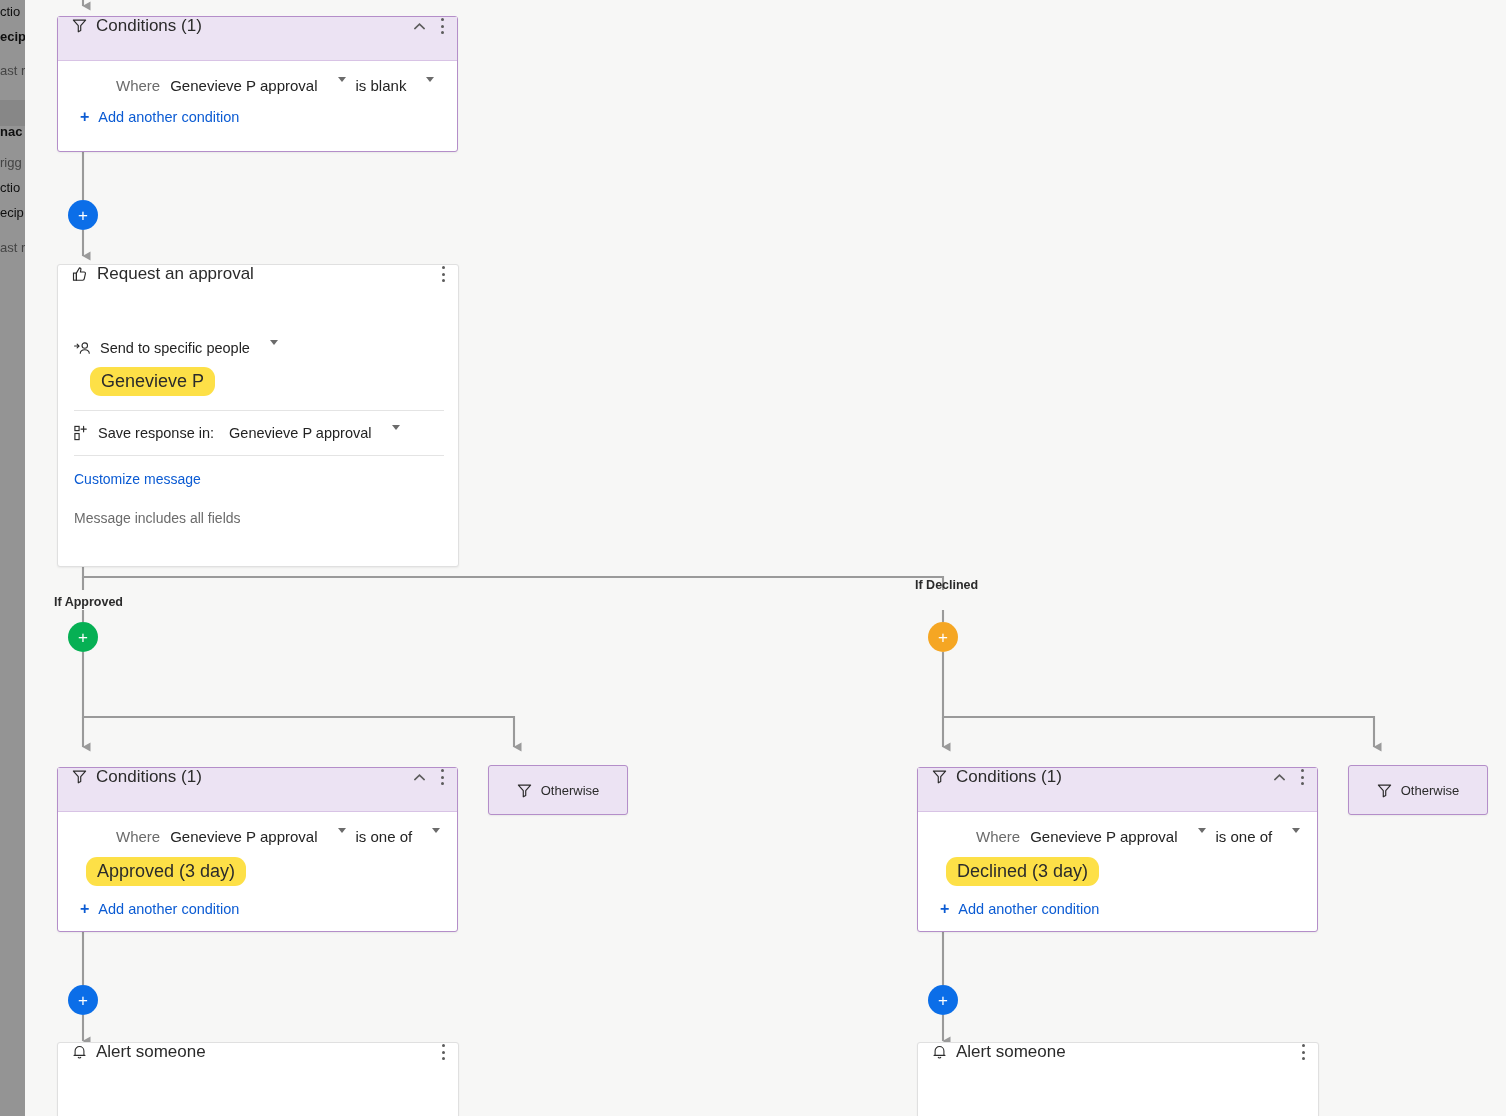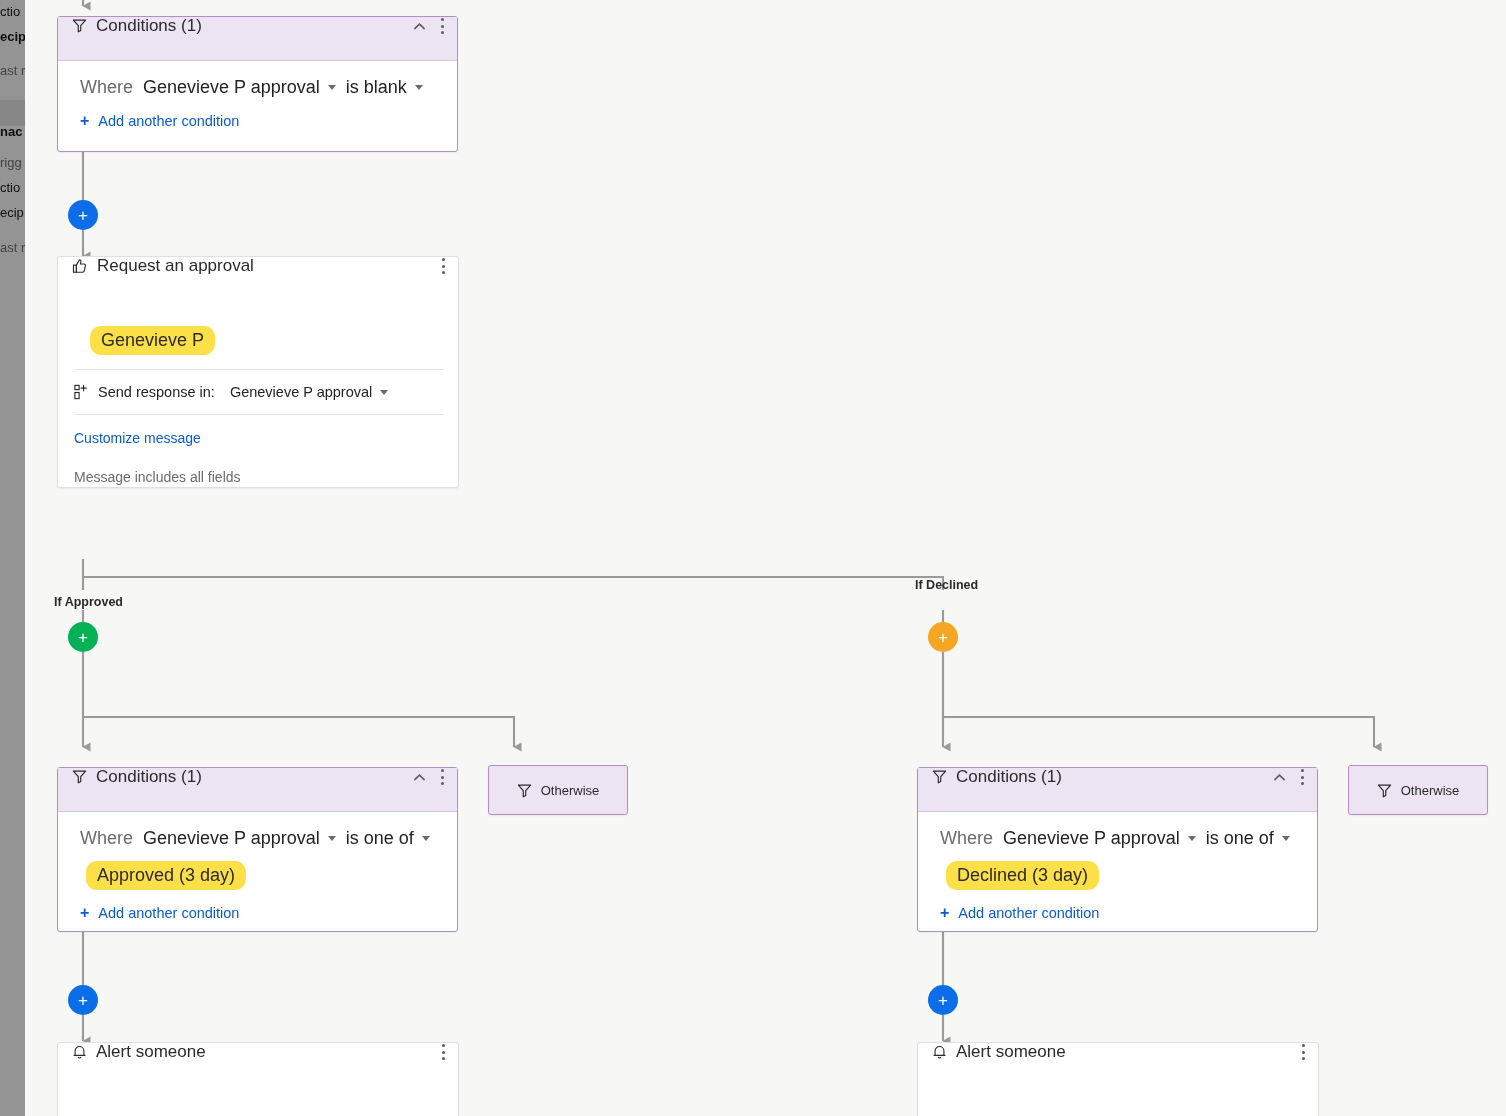--- a/index.html
+++ b/index.html
@@ -63,24 +63,24 @@
     border-radius: 50%; background: #5c5c5c; display: block;
   }
   .kebab i:nth-child(1) { top: 1px; }
   .kebab i:nth-child(2) { top: 7.5px; }
   .kebab i:nth-child(3) { top: 14px; }
 
   .card-body { padding: 0 14px; }
 
   .cond-row {
     display: flex; align-items: center; gap: 10px;
-    padding: 16px 0 0 8px; font-size: 18px;
+    padding: 16px 0 0 8px; font-size: 15px; margin-left: 36px;
   }
   .lbl-where { color: #6b6b6b; }
-  .picker { display: inline-flex; align-items: center; gap: 8px; color: #232323; cursor: pointer; }
+  .picker { display: inline-flex; gap: 20px; color: #232323; cursor: pointer; }
   .caret { width: 0; height: 0; border-left: 4px solid transparent;
            border-right: 4px solid transparent; border-top: 5px solid #6b6b6b; }
 
   .pill {
     display: inline-block; background: #fde047; color: #2b2b2b;
     border-radius: 11px; padding: 4px 11px; font-size: 18px; margin-top: 12px;
   }
   .pill-wrap { padding-left: 14px; }
 
   .addcond {
@@ -215,53 +215,66 @@
         </div>
         <div class="addcond">
           <span class="plus-blue">+</span>
           <span>Add another condition</span>
         </div>
       </div>
     </div>
 
     <div class="node blue" style="left:68px; top:200px;">+</div>
 
-    <div class="card" style="left:57px; top:256px; width:402px; height:232px;">
+    <div class="card" style="left:57px; top:264px; width:402px; height:303px;">
       <div class="card-head" style="height:58px;">
         <div class="card-title">
           <span class="icon">
             <svg width="16" height="16" viewBox="0 0 16 16">
                 <path d="M4.4 14.2V7.1l3.1-5.3c1.1 0 1.6.7 1.4 1.7l-.5 2.5h3.7c.9 0 1.5.8 1.3 1.6l-1.1 5c-.1.9-.8 1.6-1.7 1.6z" fill="none" stroke="#2b2b2b" stroke-width="1.15" stroke-linejoin="round"></path>
                 <rect x="1.5" y="7.1" width="2.9" height="7.1" fill="none" stroke="#2b2b2b" stroke-width="1.15"></rect>
               </svg>
           </span>
           <span>Request an approval</span>
         </div>
         <div class="hdr-actions">
           <span class="kebab">
               <i></i>
               <i></i>
               <i></i>
             </span>
         </div>
       </div>
       <div class="card-body">
+        <div class="ap-row ap-sendto">
+          <span class="icon">
+            <svg width="17" height="15" viewBox="0 0 18 15">
+                <circle cx="11.4" cy="4.4" r="2.9" fill="none" stroke="#2b2b2b" stroke-width="1.15"></circle>
+                <path d="M6.6 13.1c0-2.7 2.1-4.3 4.8-4.3s4.8 1.6 4.8 4.3" fill="none" stroke="#2b2b2b" stroke-width="1.15"></path>
+                <path d="M0.6 4.9h4.6M3.3 2.9l2.1 2-2.1 2" fill="none" stroke="#2b2b2b" stroke-width="1.15" stroke-linecap="round" stroke-linejoin="round"></path>
+              </svg>
+          </span>
+          <span class="picker">
+            <span>Send to specific people</span>
+            <span class="caret"></span>
+          </span>
+        </div>
         <div class="ap-pill">
           <span class="pill" style="margin-top:0;">Genevieve P</span>
         </div>
         <div class="hr"></div>
         <div class="ap-row ap-save">
           <span class="icon">
             <svg width="15" height="16" viewBox="0 0 15 16">
                 <rect x="0.9" y="1.4" width="4.2" height="4.2" fill="none" stroke="#2b2b2b" stroke-width="1.15"></rect>
                 <rect x="0.9" y="8.5" width="4.2" height="6.1" fill="none" stroke="#2b2b2b" stroke-width="1.15"></rect>
                 <path d="M9.6 1.4v5.4M7 4.1h5.3" fill="none" stroke="#2b2b2b" stroke-width="1.15" stroke-linecap="round"></path>
               </svg>
           </span>
-          <span>Send response in:</span>
+          <span>Save response in:</span>
           <span class="picker" style="margin-left:6px;">
             <span>Genevieve P approval</span>
             <span class="caret"></span>
           </span>
         </div>
         <div style="height:1px;background:#e4e4e4;margin-left:2px;"></div>
         <div class="ap-link">
           <span class="link">Customize message</span>
         </div>
         <div class="ap-note">Message includes all fields</div>

